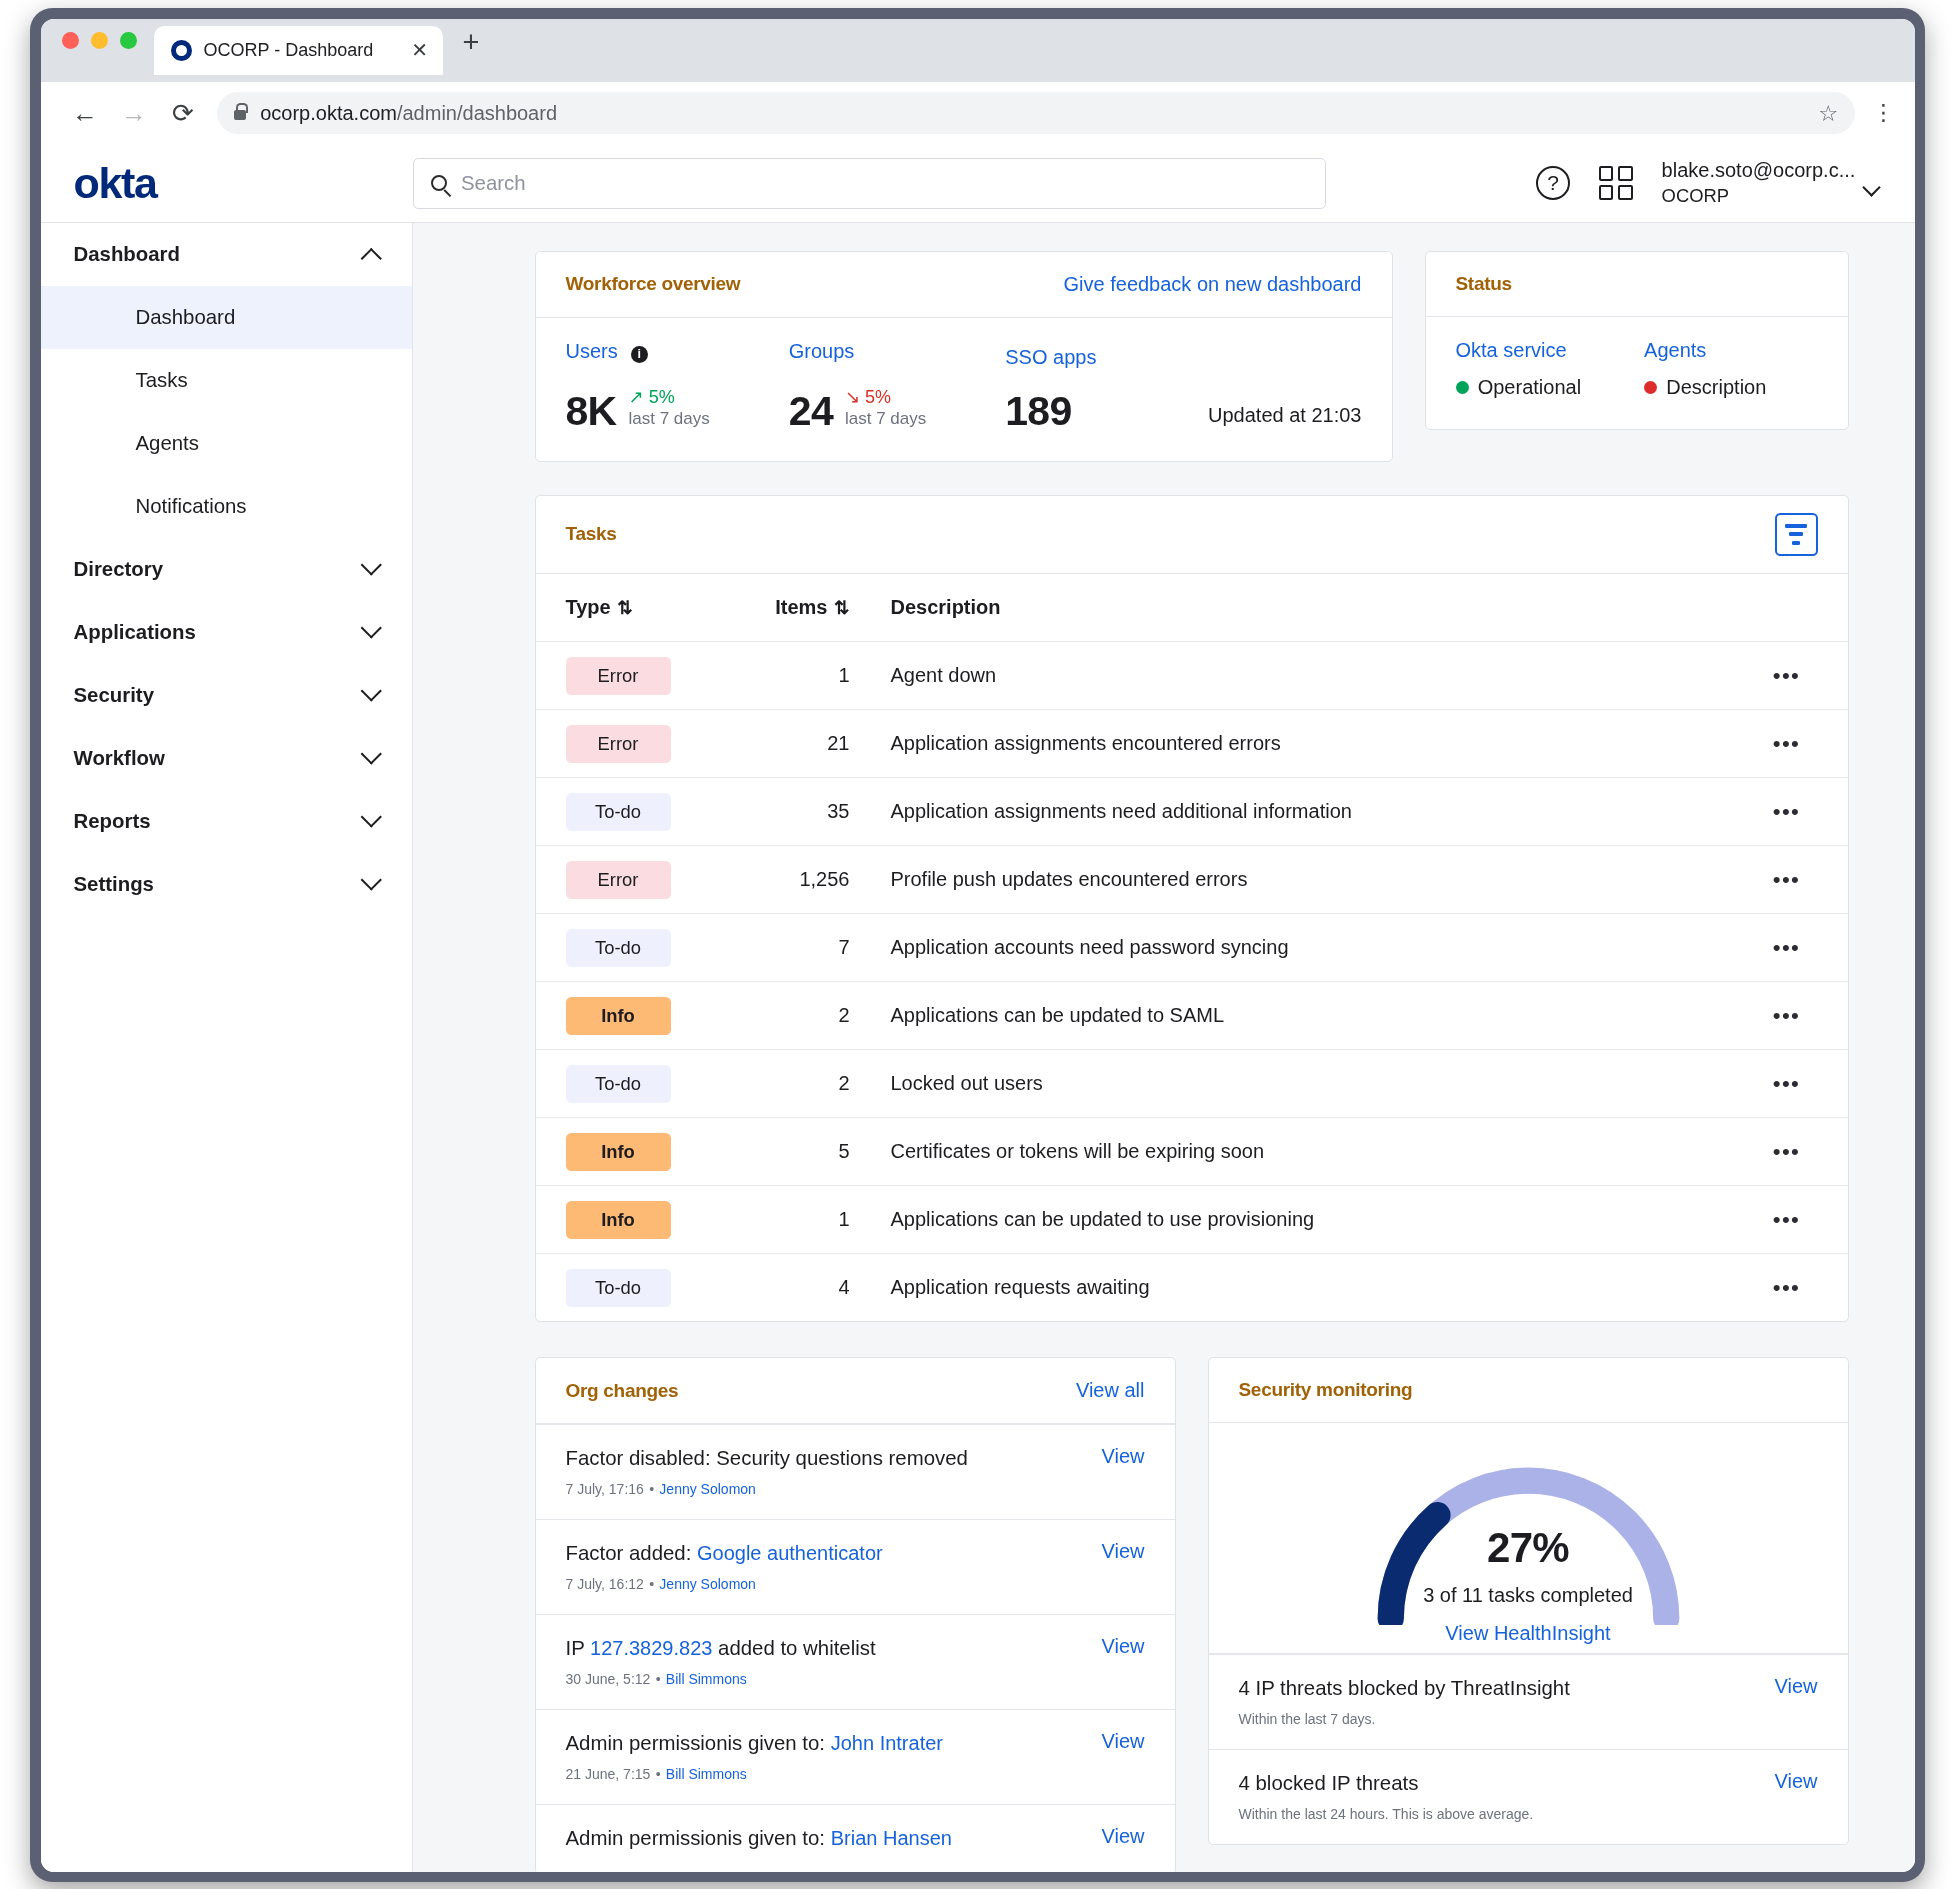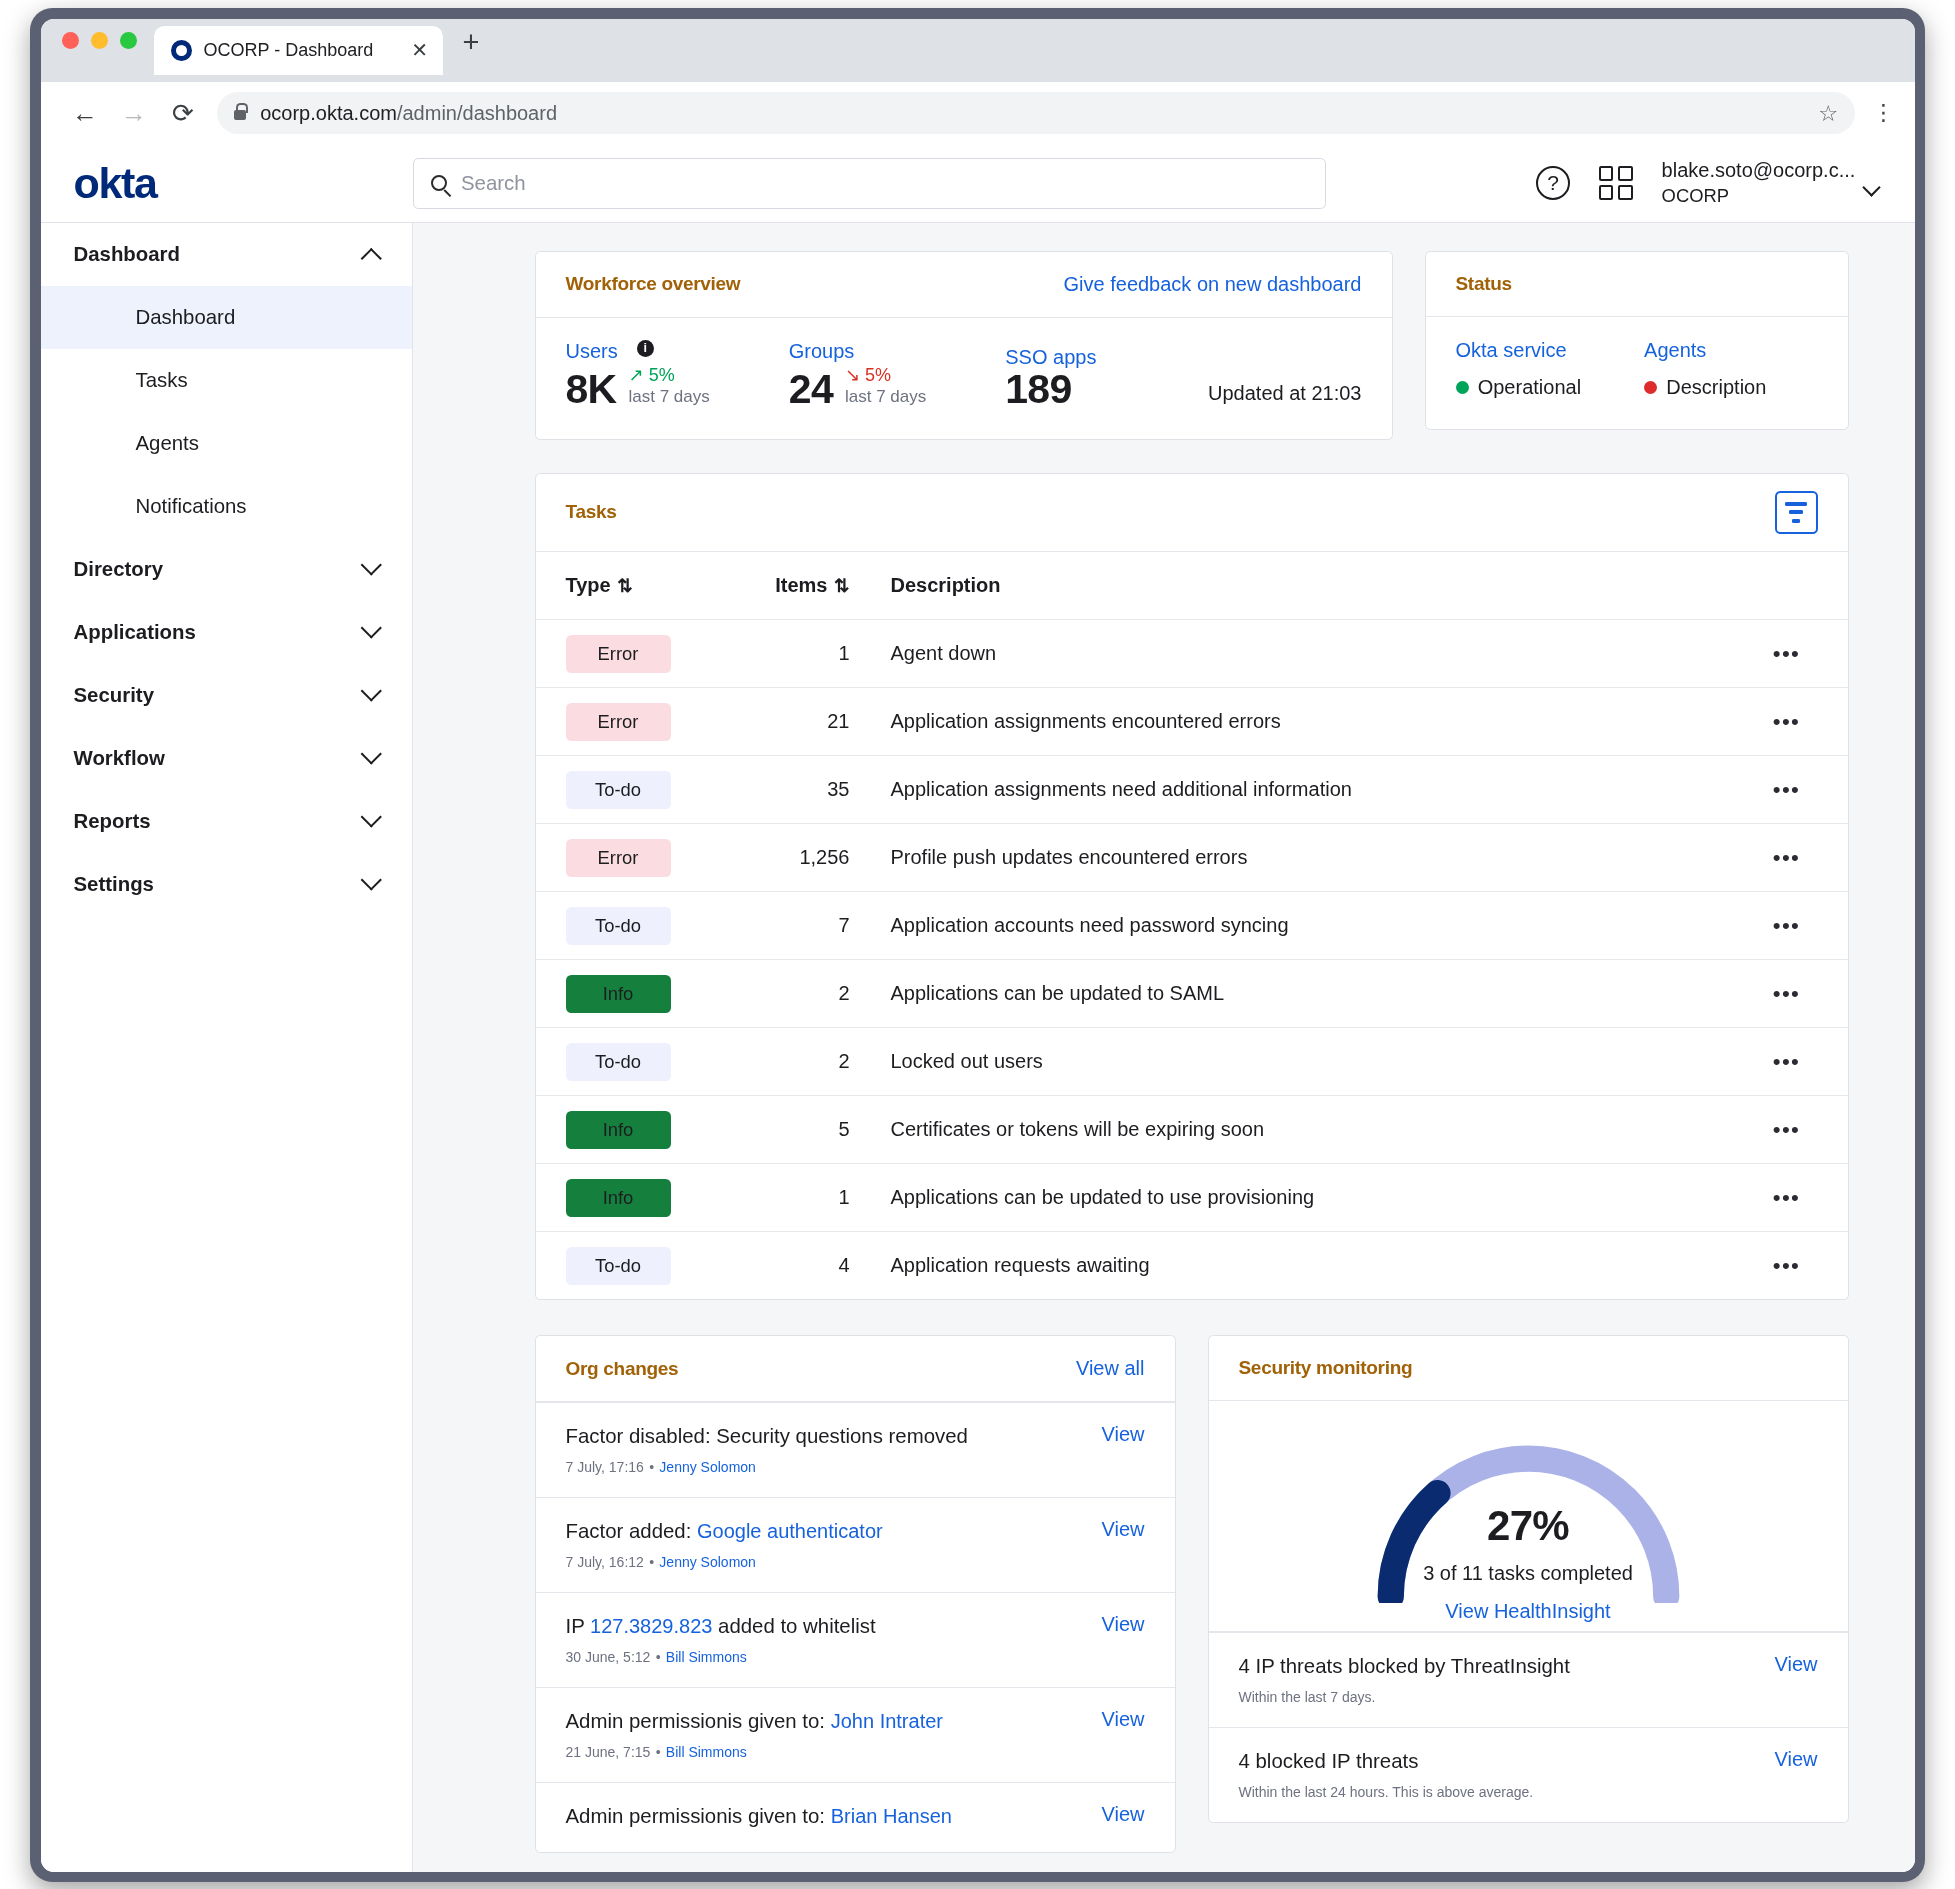--- a/index.html
+++ b/index.html
@@ -119,21 +119,21 @@
     border-bottom: 1.3px solid #e4e6eb; }
   .card-title { font-size: 19px; font-weight: 700; color: #a16207; letter-spacing: -0.3px; }
   .link { color: #1662dd; font-size: 20px; cursor: pointer; }
 
   
   #top-row { display: flex; gap: 32px; align-items: flex-start; }
   #workforce { flex: none; width: 858px; }
   #status { flex: none; width: 424px; }
   #wf-body { padding: 22.3px 30px 30px 30px; display: flex; align-items: flex-end; }
   .metric { margin-right: 79px; }
-  .metric-label { font-size: 20px; color: #1662dd; display: flex; align-items: flex-start; gap: 19px; margin-bottom: 1px; cursor:pointer;}
+  .metric-label { font-size: 20px; color: #1662dd; display: flex; align-items: flex-end; gap: 13px; margin-bottom: 23px; cursor:pointer;}
   .info-dot { width: 17px; height: 17px; border-radius: 50%; background: #1d1d21; color: #fff;
     font-size: 12.5px; font-weight: 700; display: flex; align-items: center; justify-content: center; }
   .metric-row { display: flex; align-items: flex-end; gap: 12px; }
   .metric-val { font-size: 41px; font-weight: 700; color: #1d1d21; line-height: .95; letter-spacing: -0.7px; }
   .delta-box { line-height: 1.25; padding-bottom: 1.3px; }
   .delta { font-size: 18px; font-weight: 500; }
   .delta.up { color: #00a35a; }
   .delta.down { color: #d93025; }
   .delta-sub { font-size: 17px; color: #6e7280; }
   #updated { margin-left: auto; font-size: 20px; color: #1d1d21; padding-bottom: 4px; }
@@ -157,21 +157,21 @@
   td { font-size: 20px; color: #1d1d21; padding: 14.5px 0; border-top: 1.3px solid #e6e8ec; }
   td:first-child { padding-left: 30px; }
   .col-type { width: 197px; } .col-items { width: 158px; } .col-desc { } .col-menu { width: 92px; }
   .th-items { text-align: right; padding-right: 41px; }
   .td-items { text-align: right; padding-right: 41px; }
   .sort-ic { display:inline-block; margin-left: 6.6px; font-size: 18.4px; }
   .pill { display: inline-flex; align-items: center; justify-content: center;
     min-width: 105px; height: 38px; border-radius: 5.3px; font-size: 18.4px; }
   .pill.error { background: #fbdde1; color: #1d1d21; }
   .pill.todo  { background: #eef1fd; color: #1d1d21; }
-  .pill.info  { background: #15803d; color: #1d1d21; }
+  .pill.info  { background: #fdba74; color: #1d1d21; font-weight: bold; }
   .row-menu { text-align: center; font-size: 22.3px; color: #2b2b33; letter-spacing: 1.3px; cursor: pointer; padding-right: 30px; }
 
   
   #bottom-row { display: flex; gap: 32px; margin-top: 35px; align-items: flex-start; padding-bottom: 39px; }
   #org { flex: none; width: 641px; }
   #secmon { flex: none; width: 641px; }
   .list-item { padding: 20px 30px 22.3px 30px; border-top: 1.3px solid #e4e6eb; }
   .li-top { display: flex; align-items: flex-start; justify-content: space-between; gap: 13px; }
   .li-title { font-size: 20.4px; color: #1d1d21; line-height: 1.3; }
   .li-sub { font-size: 14px; color: #6e7280; margin-top: 9.2px; }

